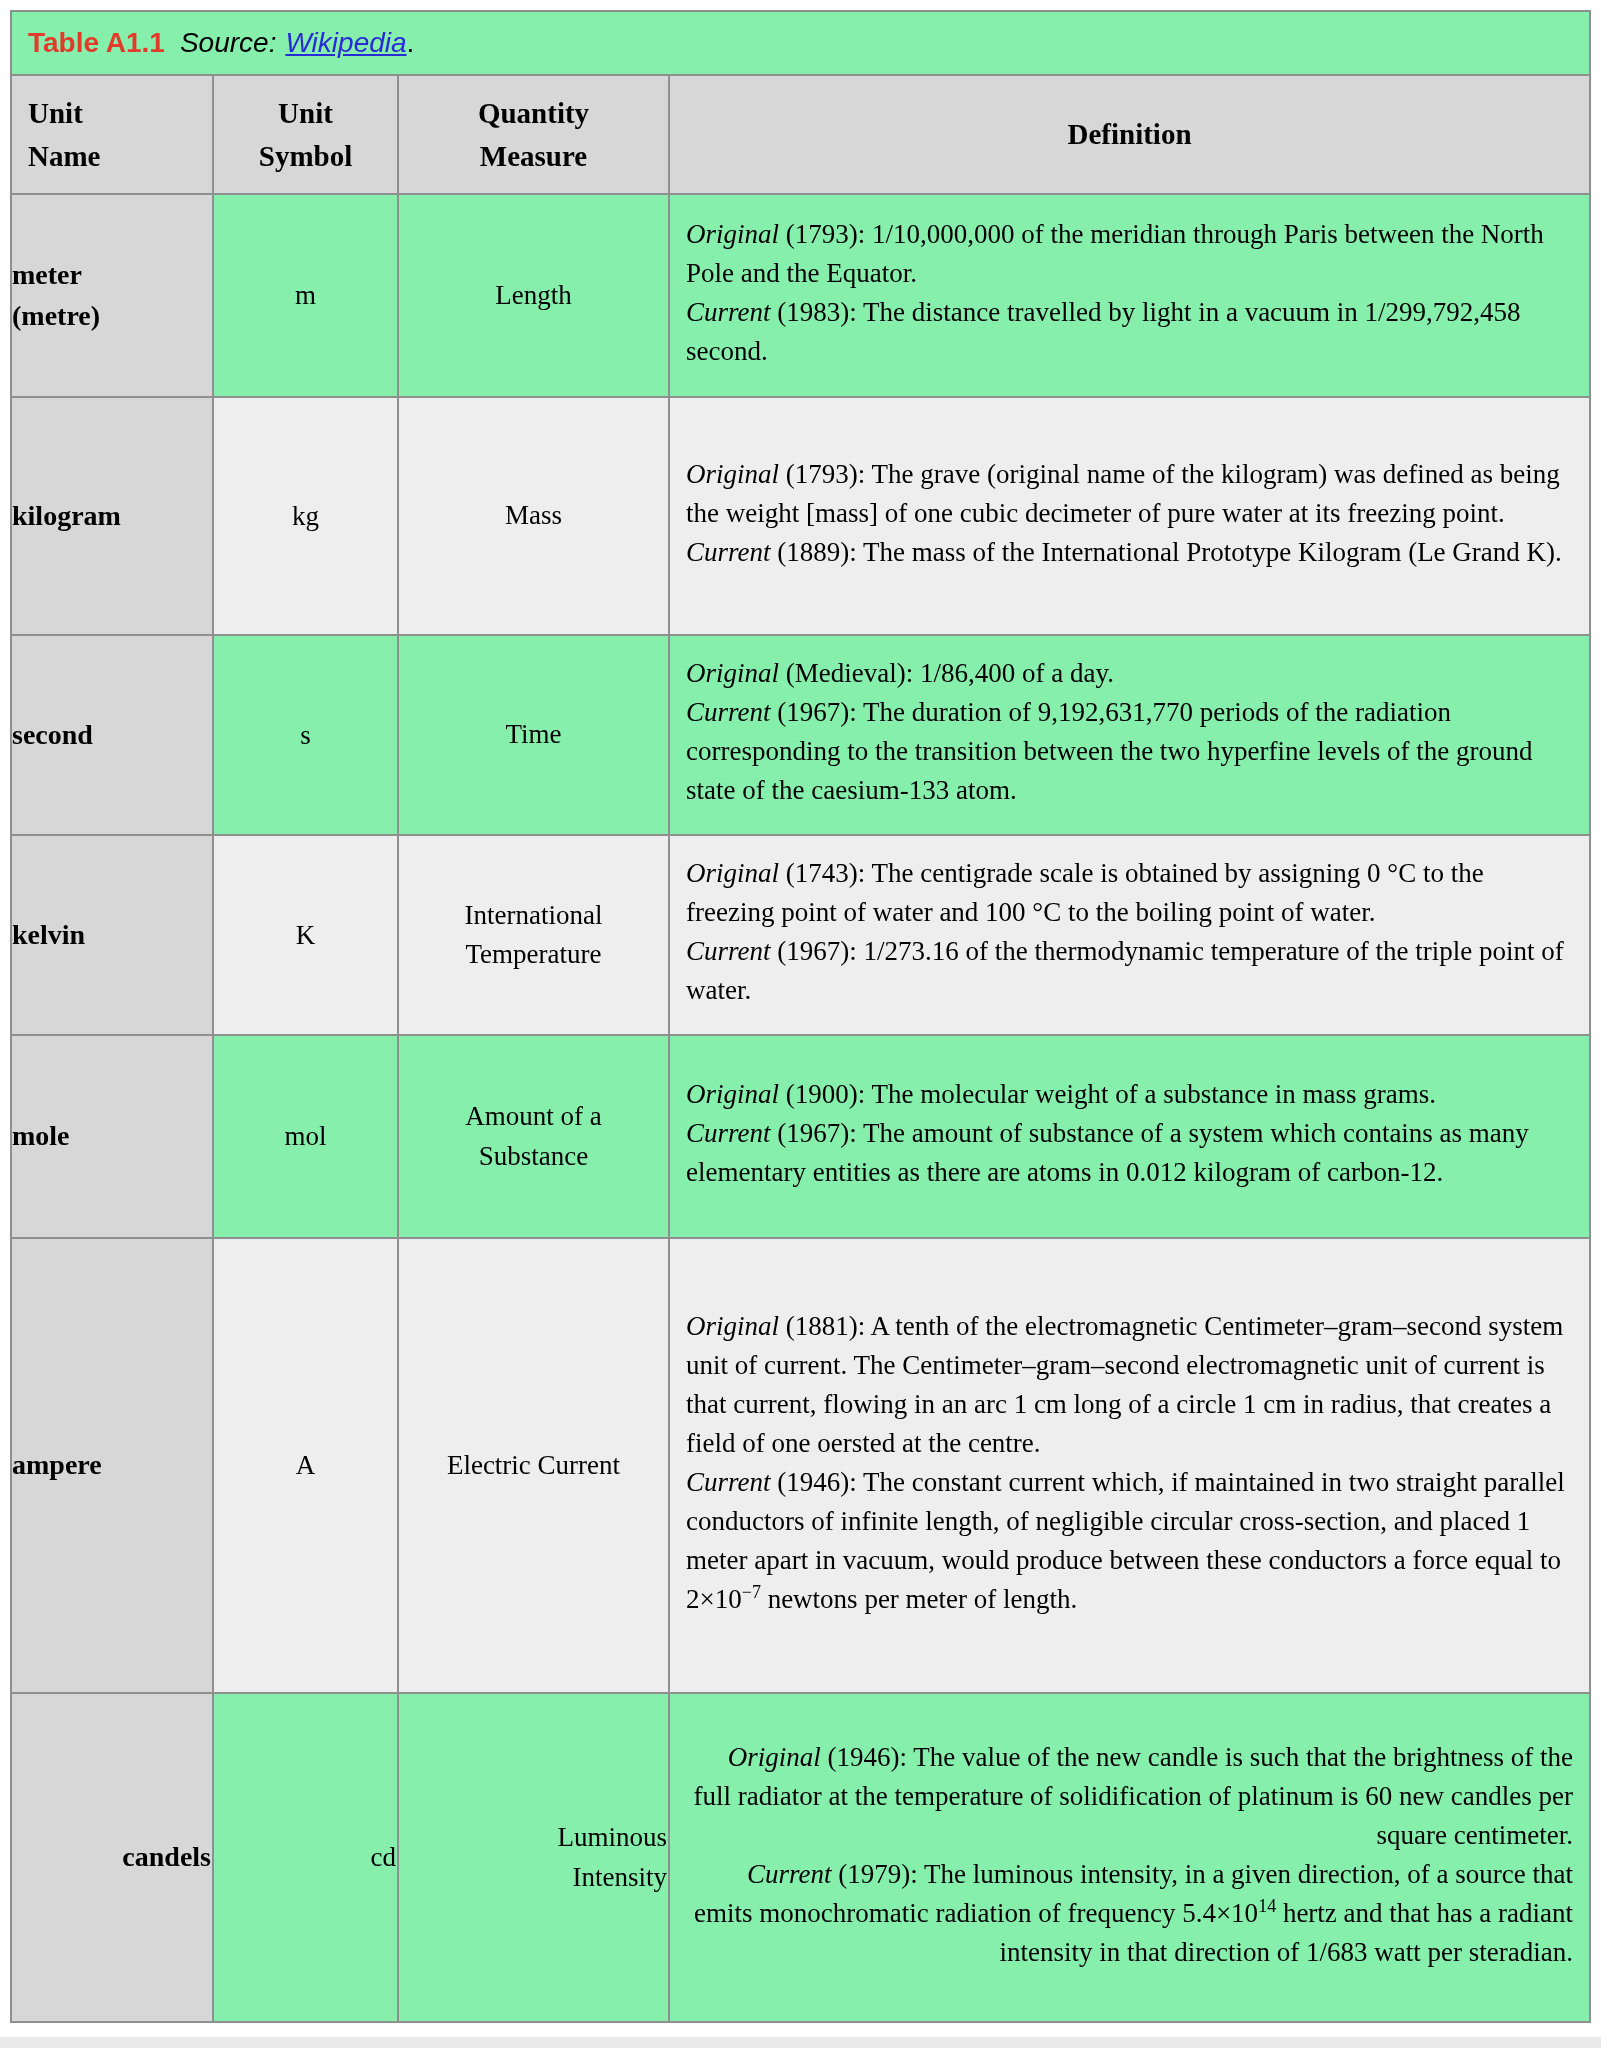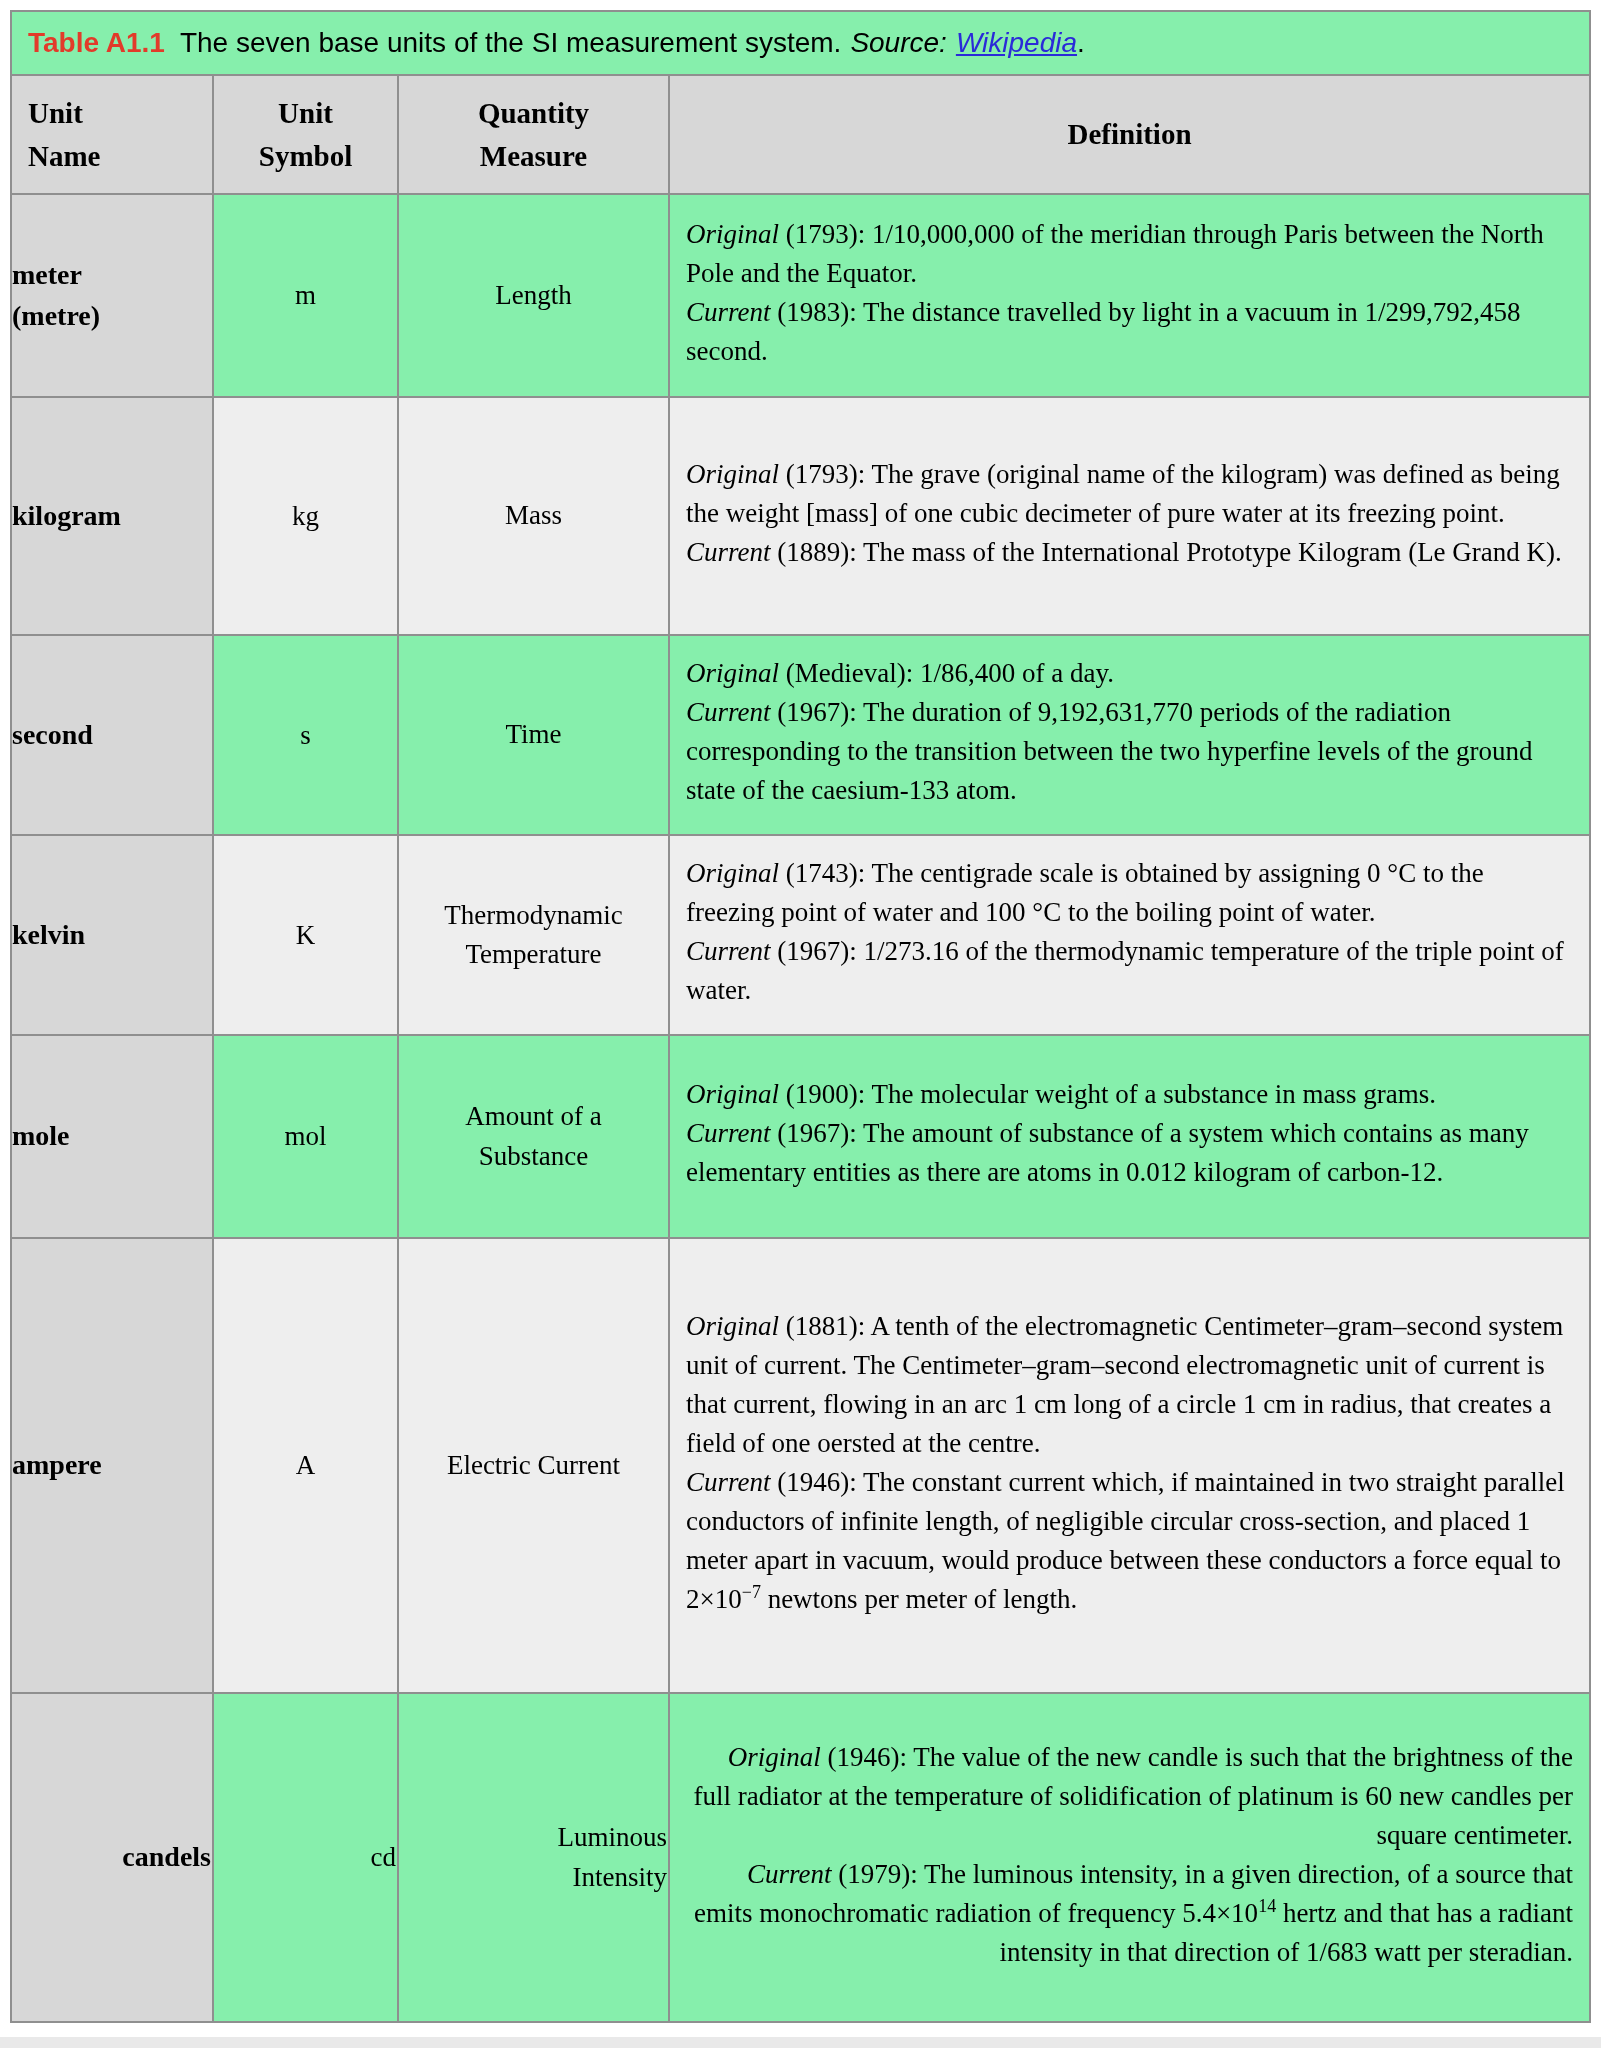--- a/index.html
+++ b/index.html
@@ -56,21 +56,20 @@
   tbody tr:nth-child(6){height:455px;}
   tbody tr:nth-child(7){height:328px;}
   .bottom-strip{position:absolute;left:0;bottom:0;width:100%;height:11px;background:var(--strip);}
 </style>
 </head>
 <body>
 
 <div class="table-outer">
   <div class="caption">
     <span class="cap-label">Table A1.1</span>
-    <span class="cap-text">The seven base units of the SI measurement system.</span>
     <span class="cap-source it">Source:</span>
     <a href="#" class="cap-link">Wikipedia</a>
     <span class="cap-suffix">.</span>
   </div>
   <table>
     <colgroup>
       <col class="c-name">
         <col class="c-sym">
         <col class="c-qty">
         <col class="c-def">
@@ -111,21 +110,21 @@
           <td class="c-sym">s</td>
           <td class="c-qty">Time</td>
           <td class="c-def">
             <div class="def-par"><span class="it">Original</span><span> (Medieval): 1/86,400 of a day.</span></div>
             <div class="def-par"><span class="it">Current</span><span> (1967): The duration of 9,192,631,770 periods of the radiation corresponding to the transition between the two hyperfine levels of the ground state of the caesium-133 atom.</span></div>
           </td>
         </tr>
         <tr class="alt">
           <td class="c-name">kelvin</td>
           <td class="c-sym">K</td>
-          <td class="c-qty">Thermodynamic
+          <td class="c-qty">International
 Temperature</td>
           <td class="c-def">
             <div class="def-par"><span class="it">Original</span><span> (1743): The centigrade scale is obtained by assigning 0 °C to the freezing point of water and 100 °C to the boiling point of water.</span></div>
             <div class="def-par"><span class="it">Current</span><span> (1967): 1/273.16 of the thermodynamic temperature of the triple point of water.</span></div>
           </td>
         </tr>
         <tr>
           <td class="c-name">mole</td>
           <td class="c-sym">mol</td>
           <td class="c-qty">Amount of a

